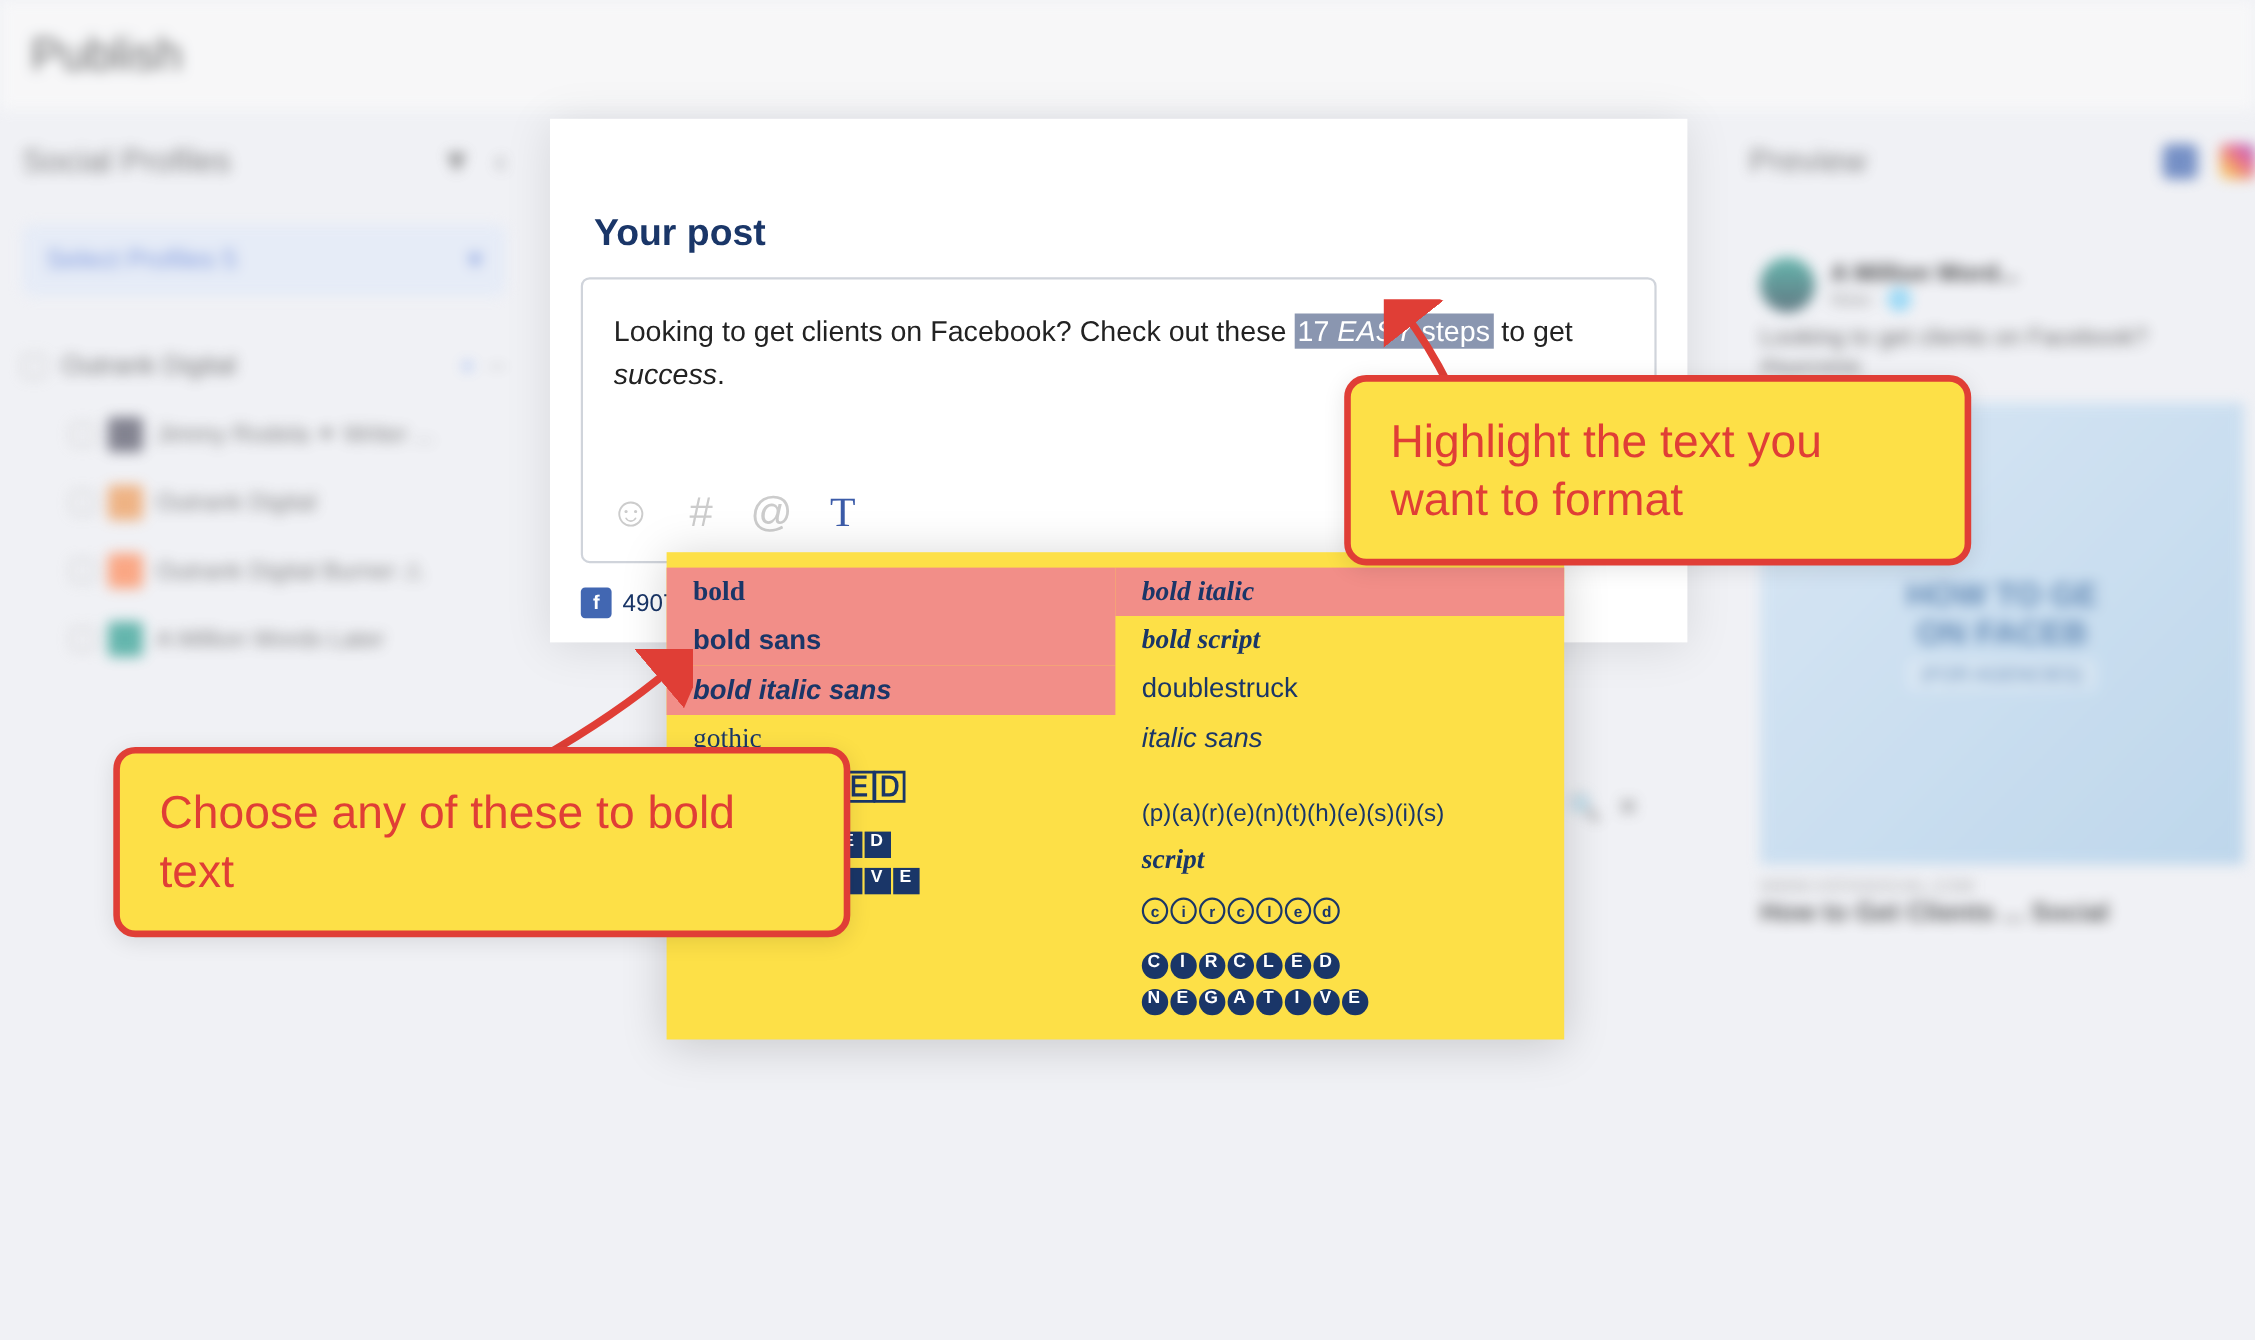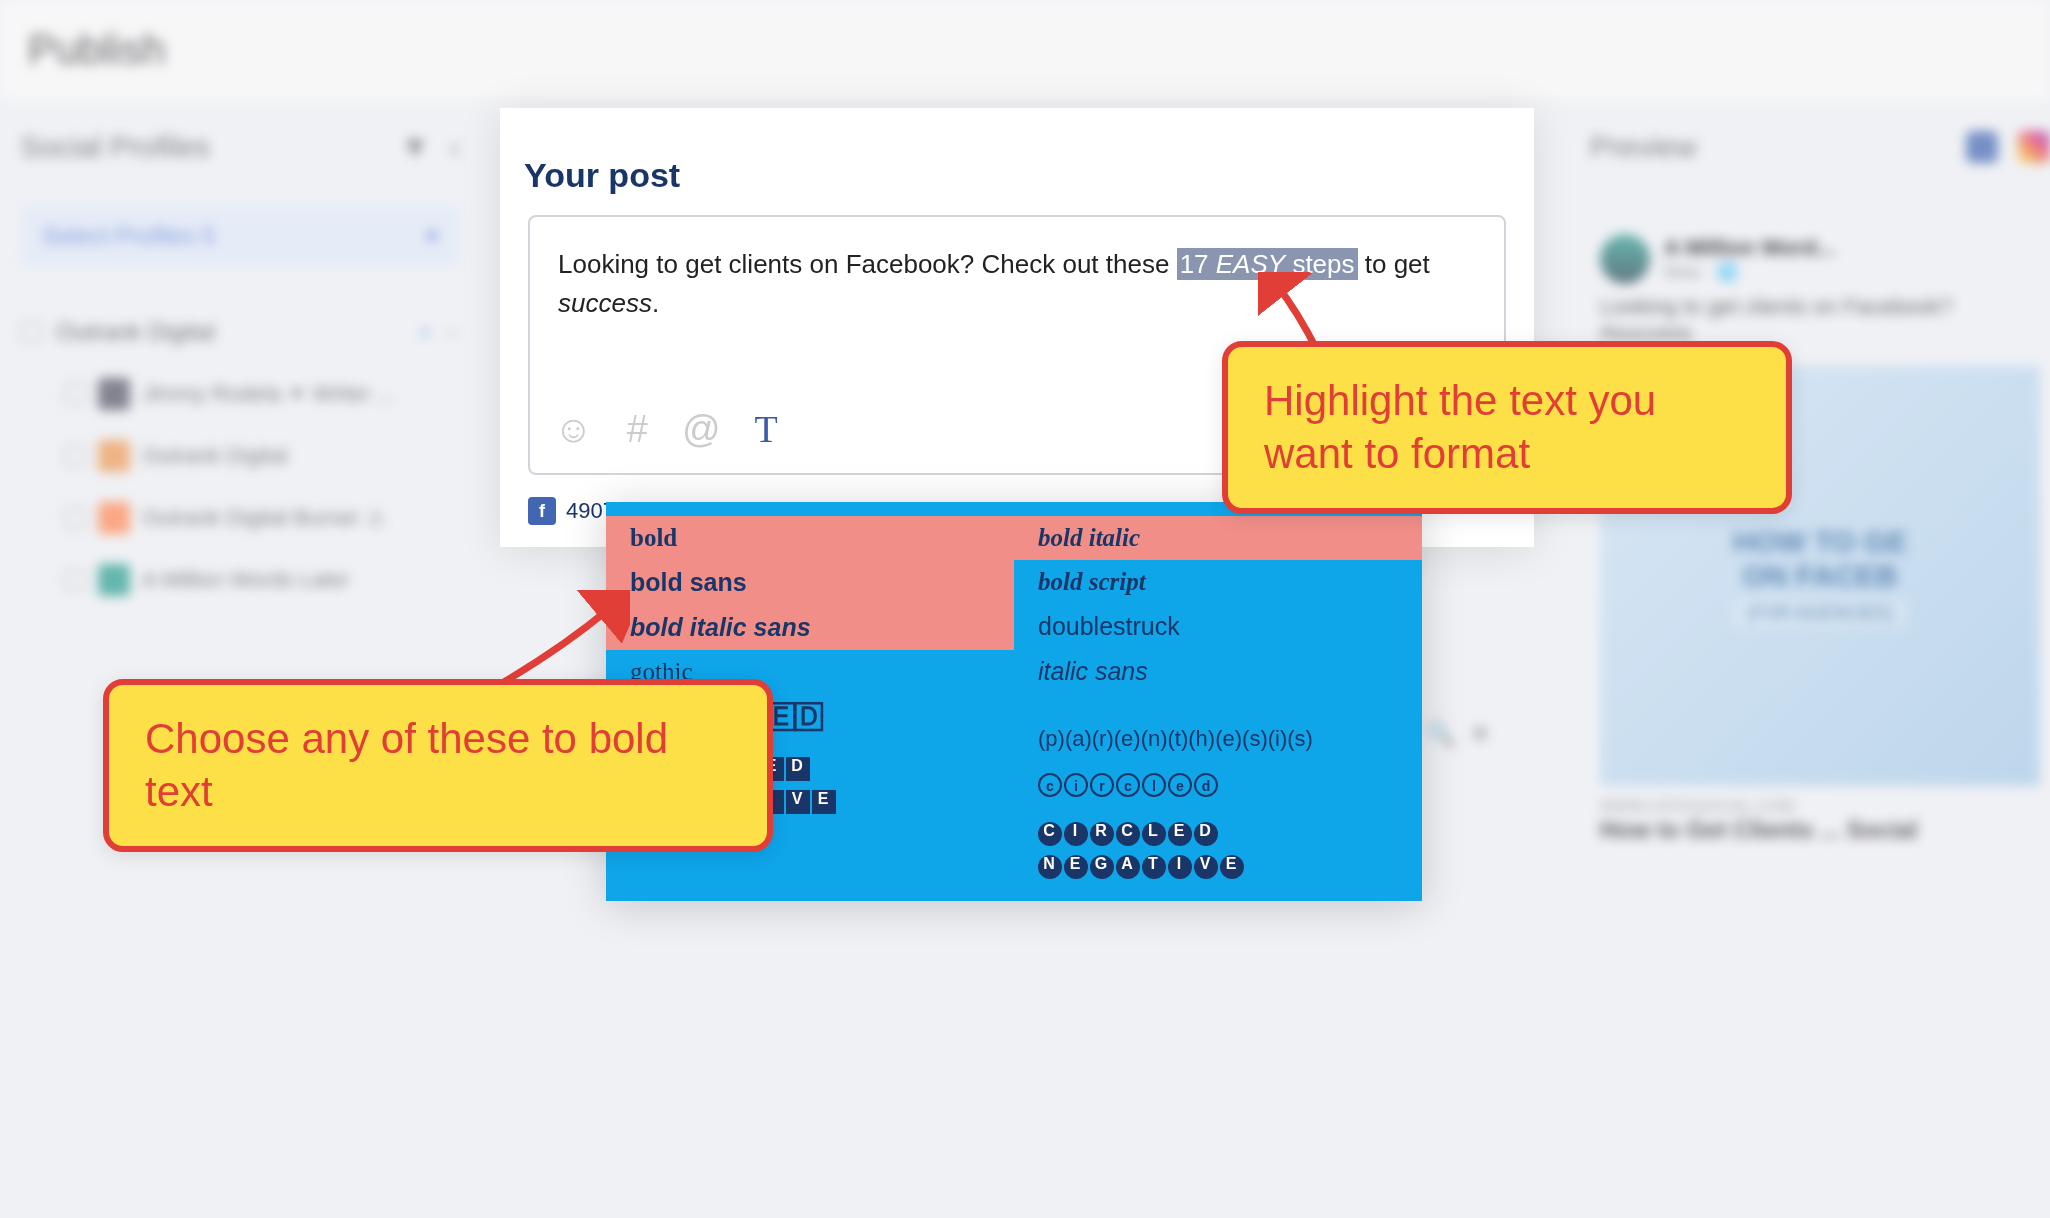--- a/index.html
+++ b/index.html
@@ -119,21 +119,22 @@
       left: 500px;
       width: 1034px;
       background: #fff;
       box-shadow: 0 4px 40px rgba(0,0,0,0.1);
       z-index: 10;
     }
     .modal-title {
       font-size: 34px;
       color: #1a3668;
       font-weight: 600;
-      padding: 48px 24px 20px;
+      padding: 48px 40px 20px;
+      margin-top: 37px;
     }
     .post-box {
       margin: 0 28px;
       border: 2px solid #d0d4db;
       border-radius: 8px;
       padding: 28px;
       position: relative;
       min-height: 260px;
     }
     .post-text {
@@ -166,21 +167,21 @@
       font-size: 22px;
       color: #1a3668;
     }
     .fb-mini-icon { width: 28px; height: 28px; background: #4267B2; border-radius: 4px; display: flex; align-items: center; justify-content: center; color: #fff; font-weight: bold; font-size: 18px; }
 
     .format-menu {
       position: absolute;
       top: 502px;
       left: 606px;
       width: 816px;
-      background: #0ea5e9;
+      background: #fde047;
       box-shadow: 0 4px 40px rgba(0,0,0,0.18);
       z-index: 30;
       padding: 14px 0;
       display: flex;
     }
     .fm-col {
       flex: 1;
       display: flex;
       flex-direction: column;
     }
@@ -332,20 +333,21 @@
     <div class="fm-item gothic">gothic</div>
     <div class="fm-item">🅂🅀🅄🄰🅁🄴🄳</div>
     <div class="fm-item sq-neg"><span class="ch">S</span><span class="ch">Q</span><span class="ch">U</span><span class="ch">A</span><span class="ch">R</span><span class="ch">E</span><span class="ch">D</span><br><span class="ch">N</span><span class="ch">E</span><span class="ch">G</span><span class="ch">A</span><span class="ch">T</span><span class="ch">I</span><span class="ch">V</span><span class="ch">E</span></div>
   </div>
   <div class="fm-col">
     <div class="fm-item fm-hl serif-bold italic-sans">bold italic</div>
     <div class="fm-item script sans-bold">bold script</div>
     <div class="fm-item" style="font-weight:500;">doublestruck</div>
     <div class="fm-item italic-sans" style="font-weight:400;">italic sans</div>
     <div class="fm-item" style="font-weight:400;font-size:22px;margin-top:24px;">(p)(a)(r)(e)(n)(t)(h)(e)(s)(i)(s)</div>
+    <div class="fm-item script">script</div>
     <div class="fm-item circled-open"><span class="ch">c</span><span class="ch">i</span><span class="ch">r</span><span class="ch">c</span><span class="ch">l</span><span class="ch">e</span><span class="ch">d</span></div>
     <div class="fm-item cir-neg"><span class="ch">C</span><span class="ch">I</span><span class="ch">R</span><span class="ch">C</span><span class="ch">L</span><span class="ch">E</span><span class="ch">D</span><br><span class="ch">N</span><span class="ch">E</span><span class="ch">G</span><span class="ch">A</span><span class="ch">T</span><span class="ch">I</span><span class="ch">V</span><span class="ch">E</span></div>
   </div>
 </div>
 
 <div class="callout callout1">
   <div class="callout-text">Highlight the text you want to format</div>
 </div>
 <div class="callout callout2">
   <div class="callout-text">Choose any of these to bold text</div>

